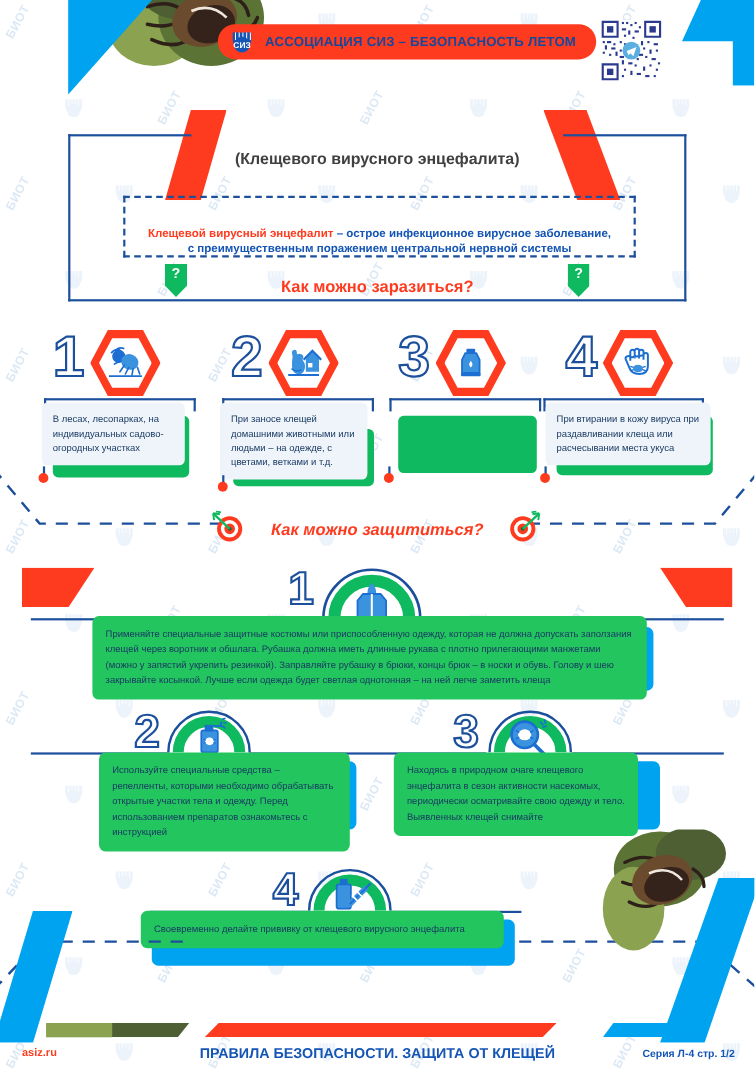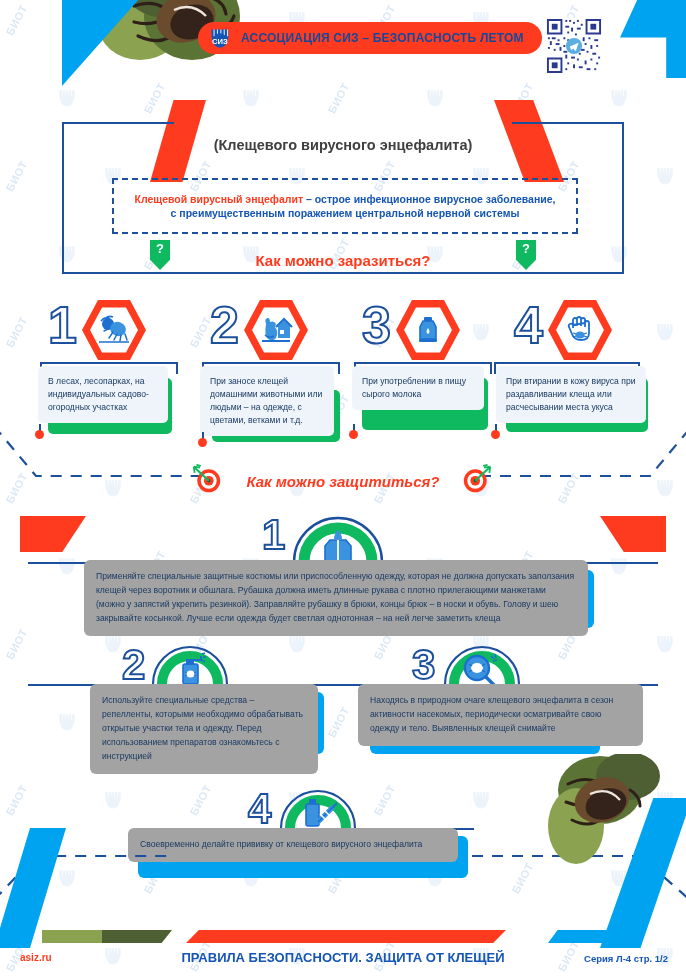--- a/index.html
+++ b/index.html
@@ -91,21 +91,21 @@
     position: absolute; left: 0; right: 0; text-align: center;
     top: 137px; color: #404040; font-size: 14.5px; font-weight: bold;
   }
 
   
   .defbox {
     position: absolute; left: 112px; top: 178px;
     width: 466px; height: 56px;
     border: 2px dashed #1c4f9c;
     display: flex; flex-direction: column;
-    align-items: center; justify-content: center;
+    align-items: center; justify-content: flex-end;
     gap: 2px;
   }
   .defbox .l1 { font-size: 10.5px; font-weight: bold; color: #1455b5; }
   .defbox .l1 .red { color: #ff3b1f; }
   .defbox .l2 { font-size: 10.5px; font-weight: bold; color: #1455b5; }
 
   
   .sect-head {
     position: absolute; left: 0; right: 0; text-align: center;
     color: #ff3b1f; font-weight: bold; font-size: 15px;
@@ -166,21 +166,21 @@
   
   .target { position: absolute; width: 30px; height: 30px; top: 464px; }
 
   
   .pnum {
     position: absolute; font-size: 42px; font-weight: bold;
     color: #fff; -webkit-text-stroke: 2px #1c4f9c; line-height: 46px;
   }
   .arcwrap { position: absolute; }
   .ptext {
-    position: absolute; background: #a3a3a3; border-radius: 6px;
+    position: absolute; background: #22c55e; border-radius: 6px;
     padding: 10px 12px; font-size: 8.6px; color: #1a3a63; line-height: 1.62;
   }
   .pblue { position: absolute; background: #00a3f0; border-radius: 6px; }
   .prule { position: absolute; height: 2px; background: #1c4f9c; }
 
   
   .footer-red {
     position: absolute; left: 186px; top: 930px; width: 320px; height: 13px;
     background: #ff3b1f;
     clip-path: polygon(4% 0, 100% 0, 96% 100%, 0 100%);
@@ -980,21 +980,20 @@
             <rect x="7" y="24" width="18" height="3" rx="1.2" fill="#1c6fd0"></rect>
             <path d="M16 13 q3 4 0 6 q-3 -2 0 -6z" fill="#ffffff"></path>
           </svg>
         </div>
           </div>
       </div>
     </div>
     <div class="connector" style="top:66px;"></div>
   </div>
   <div class="greenblock" style="left:362px; top:378px; width:126px; height:52px;"></div>
-  <div class="txtbox" style="left:352px; top:366px; width:132px;">При употреблении в пищу сырого молока</div>
   <div class="stem" style="left:353px; top:424px; height:10px;"></div>
   <div class="dot" style="left:349px; top:430px;"></div>
 
   <div class="icard" style="left:500px;">
     <div class="numwrap">
       <div class="num" style="left:14px;">4</div>
       <div class="hexwrap" style="left:48px;">
         <div class="hex">
             <div class="hex-in">
           <svg width="32" height="32" viewBox="0 0 32 32">
@@ -1101,21 +1100,21 @@
         <path d="M12 18 l-3 2"></path>
       <path d="M22 14 l3 -2"></path>
         <path d="M22 18 l3 2"></path>
     </g>
     <path d="M26 25 l9 9" stroke="#1c6fd0" stroke-width="3.4" stroke-linecap="round"></path>
     <path d="M31 4 l3 3 M35 2 l1 4 M33 9 l4 -1" stroke="#1c6fd0" stroke-width="1.6"></path>
   </svg>
   <div class="prule" style="left:330px; top:684px; width:112px;"></div>
   <div class="prule" style="left:520px; top:684px; width:138px;"></div>
   <div class="pblue" style="left:370px; top:692px; width:230px; height:62px;"></div>
-  <div class="ptext" style="left:358px; top:684px; width:285px;">Находясь в природном очаге клещевого энцефалита в сезон активности насекомых, периодически осматривайте свою одежду и тело. Выявленных клещей снимайте</div>
+  <div class="ptext" style="left:358px; top:684px; width:222px;">Находясь в природном очаге клещевого энцефалита в сезон активности насекомых, периодически осматривайте свою одежду и тело. Выявленных клещей снимайте</div>
 
   <div class="pnum" style="left:248px; top:786px;">4</div>
   <svg class="arcwrap" style="left:278px; top:784px;" width="80" height="44" viewBox="0 0 80 44">
     <path d="M3 44 a37 37 0 0 1 74 0" stroke="#1c4f9c" stroke-width="2.2" fill="none"></path>
     <path d="M12 44 a28 28 0 0 1 56 0" stroke="#0fb95f" stroke-width="10" fill="none"></path>
   </svg>
   <svg style="position:absolute; left:296px; top:796px;" width="44" height="36" viewBox="0 0 44 36">
     <rect x="10" y="8" width="13" height="22" rx="2" fill="#3b93e0"></rect>
     <rect x="10" y="8" width="13" height="22" rx="2" stroke="#1c6fd0" stroke-width="1.6" fill="none"></rect>
     <rect x="13" y="3" width="7" height="5" fill="#1c6fd0"></rect>

